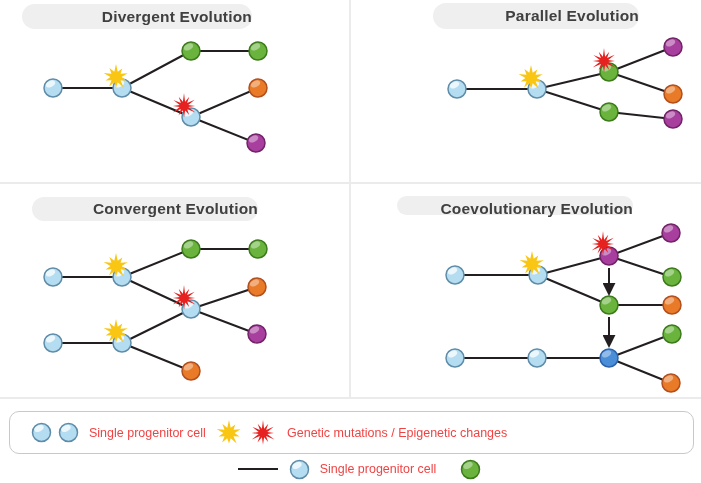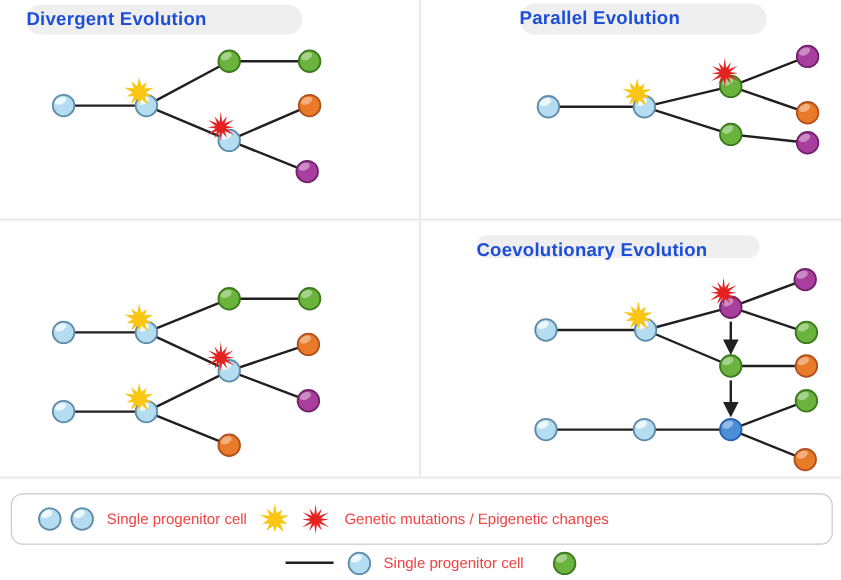--- a/index.html
+++ b/index.html
@@ -12,24 +12,24 @@
   }
   #diagram{position:absolute;left:0;top:0;}
   .divider{position:absolute;background:#ebebeb;}
   .divider-v{left:349px;top:0;width:2px;height:397px;}
   .divider-h1{left:0;top:182px;width:701px;height:2px;}
   .divider-h2{left:0;top:397px;width:701px;height:2px;}
   .pill{
     position:absolute;
     background:#efefef;
     border-radius:13px;
-    text-align:left;
+    text-align:right;
     font-weight:700;
     font-size:15.5px;
-    color:#1d4ed8;
+    color:#404040;
     letter-spacing:.2px;
     white-space:nowrap;
   }
   .pill-divergent{left:22px;top:4px;width:230px;height:25px;line-height:25px;}
   .pill-parallel{left:433px;top:3px;width:206px;height:26px;line-height:26px;}
   .pill-convergent{left:32px;top:197px;width:226px;height:24px;line-height:24px;}
   .pill-coevolutionary{left:397px;top:196px;width:236px;height:19px;line-height:25px;}
   .legend-box{
     position:absolute;
     left:9px;top:411px;width:683px;height:41px;
@@ -191,20 +191,21 @@
         <polygon points="603.0,231.0 604.1,239.7 608.3,234.8 606.1,240.9 613.7,237.8 607.3,242.9 614.0,244.0 607.3,245.1 614.3,250.5 606.1,247.1 608.2,253.0 604.1,248.3 603.0,255.7 601.9,248.3 597.5,253.5 599.9,247.1 591.7,250.5 598.7,245.1 591.8,244.0 598.7,242.9 592.4,237.9 599.9,240.9 597.7,234.8 601.9,239.7" fill="#e62220"></polygon>
       </g>
     </svg>
 
   <div class="divider divider-v"></div>
   <div class="divider divider-h1"></div>
   <div class="divider divider-h2"></div>
 
   <div class="pill pill-divergent">Divergent Evolution</div>
   <div class="pill pill-parallel">Parallel Evolution</div>
+  <div class="pill pill-convergent">Convergent Evolution</div>
   <div class="pill pill-coevolutionary">Coevolutionary Evolution</div>
 
   <div class="legend-box">
     <div class="legend-item li-1">
       <span class="glyphs">
           <svg width="23" height="23" viewBox="0 0 23 23">
             <circle cx="11.5" cy="11.5" r="9" fill="#b5ddf2" stroke="#5f8ca8" stroke-width="1.5"></circle>
             <ellipse cx="8.98" cy="7.45" rx="4.95" ry="2.97" fill="#ffffff" opacity="0.75" transform="rotate(-25 8.98 7.45)"></ellipse>
           </svg>
           <svg width="23" height="23" viewBox="0 0 23 23">

